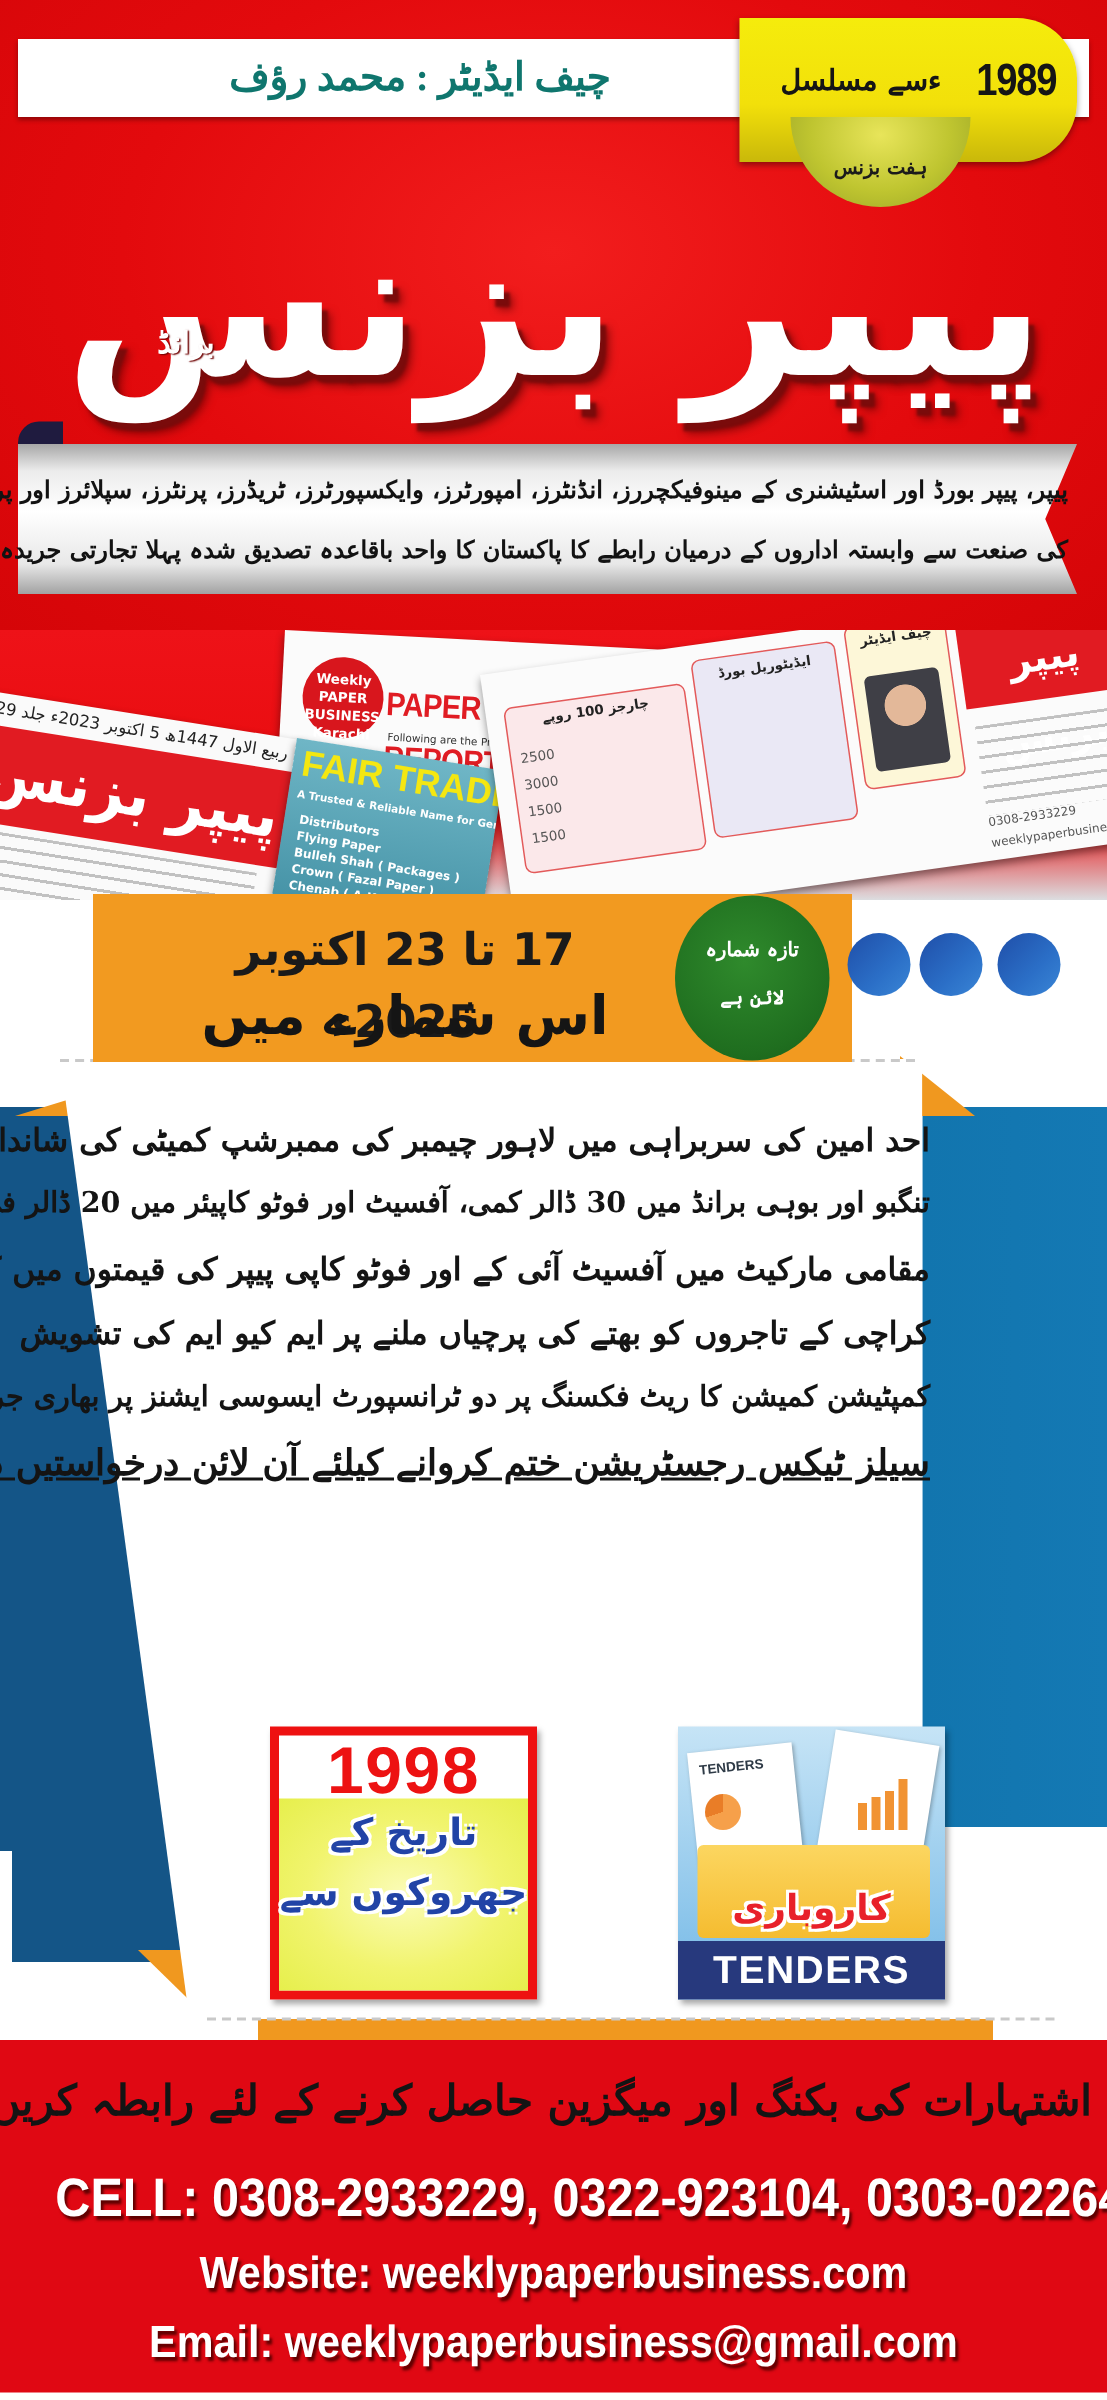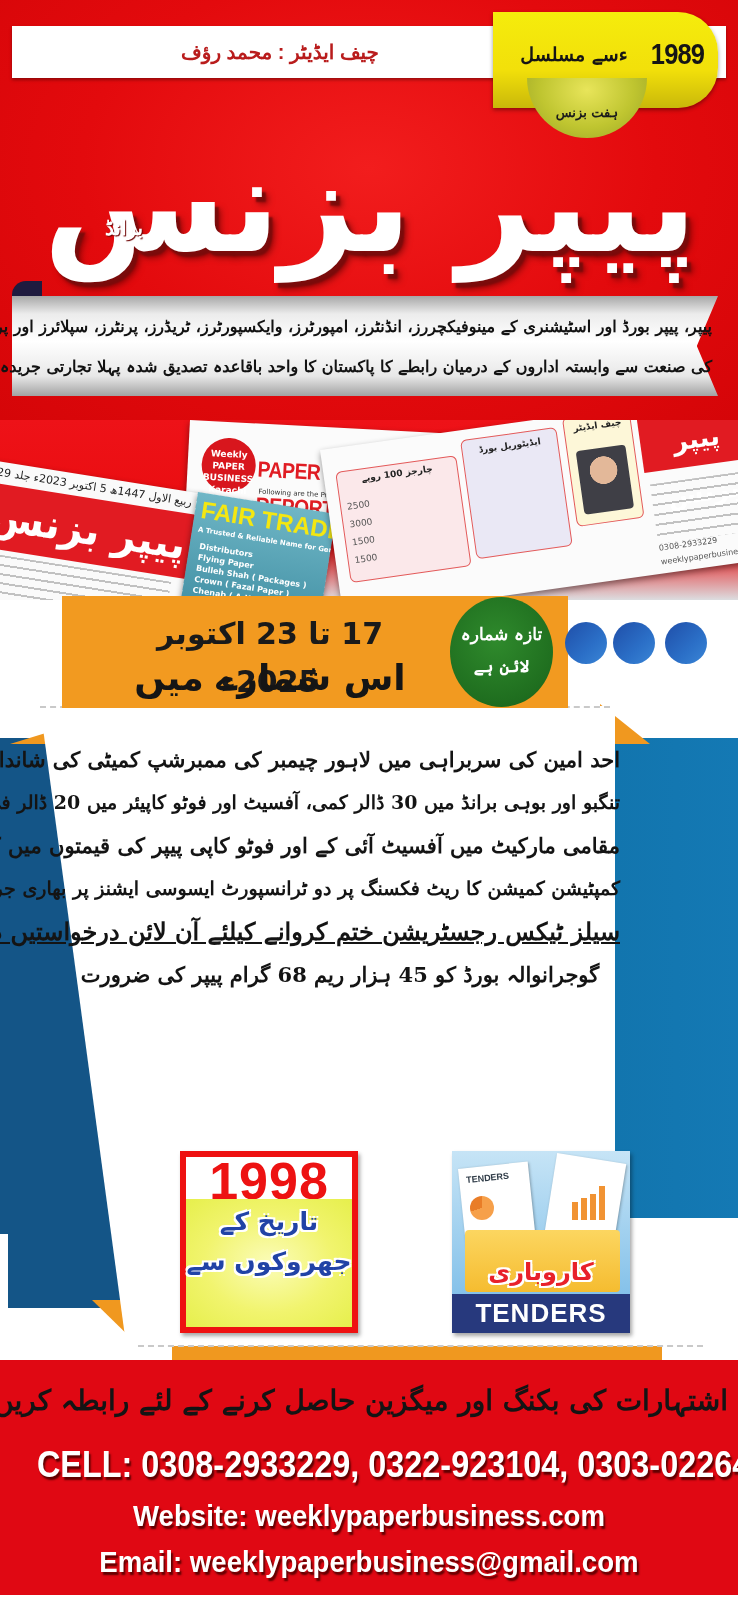--- a/index.html
+++ b/index.html
@@ -16,22 +16,22 @@
     background: radial-gradient(ellipse at 50% 40%, #f21d1d 0%, #e30a0d 55%, #d50508 100%);
   }
   #editor-bar {
     left: 12px; top: 26px; width: 714px; height: 52px;
     background: #ffffff;
     box-shadow: 0 2px 3px rgba(0,0,0,.35);
   }
   #editor-label {
     left: 130px; top: 30px; width: 300px; height: 44px;
     direction: rtl; text-align: center;
-    font-family: Liberation Sans, sans-serif; font-weight: bold;
-    font-size: 20px; line-height: 44px; color: #b91c1c;
+    font-family: Liberation Serif, serif; font-weight: bold;
+    font-size: 26px; line-height: 44px; color: #0f766e;
   }
   #since-badge {
     left: 493px; top: 12px; width: 225px; height: 96px;
     background: linear-gradient(180deg, #f5ec0c 0%, #f2e00a 60%, #c9b80a 100%);
     border-radius: 0 40px 40px 0;
     box-shadow: 0 2px 4px rgba(0,0,0,.4);
   }
   #since-year {
     left: 640px; top: 30px; width: 75px; height: 48px;
     font-family: "Liberation Sans", sans-serif; font-weight: bold;
@@ -235,21 +235,21 @@
     font-size: 36px; line-height: 52px; color: #151515;
   }
   #new-issue-circle {
     left: 450px; top: 597px; width: 103px; height: 110px; border-radius: 50%;
     background: radial-gradient(circle at 45% 40%, #2f8a2c 0%, #1f6e1f 70%, #185d18 100%);
   }
   #new-issue-text {
     left: 450px; top: 618px; width: 103px; height: 70px;
     direction: rtl; text-align: center;
     font-family: "DejaVu Serif", serif; font-weight: bold;
-    font-size: 17px; line-height: 32px; color: #ffffff;
+    font-size: 13px; line-height: 32px; color: #ffffff;
   }
   .dot {
     position: absolute; top: 622px; width: 42px; height: 42px; border-radius: 50%;
     background: linear-gradient(135deg, #1f4ea8 0%, #2b6fc7 60%, #3a86d6 100%);
   }
   #dot-1 { left: 565px; }
   #dot-2 { left: 613px; }
   #dot-3 { left: 665px; }
 
   
@@ -265,21 +265,21 @@
 
   
   #history-box {
     left: 180px; top: 1151px; width: 178px; height: 182px;
     border: 6px solid #ee1111; box-sizing: border-box; background: #fff;
     box-shadow: 2px 3px 4px rgba(0,0,0,.35);
   }
   #history-year {
     left: 186px; top: 1157px; width: 166px; height: 48px;
     text-align: center; font-family: "Liberation Sans", sans-serif; font-weight: bold;
-    font-size: 52px; line-height: 48px; color: #ed1212; letter-spacing: 1px;
+    font-size: 44px; line-height: 48px; color: #ed1212; letter-spacing: 1px;
   }
   #history-inner {
     left: 186px; top: 1199px; width: 166px; height: 128px;
     background: radial-gradient(ellipse at 50% 50%, #fbfcb8 0%, #f1f46e 55%, #e6ef4c 100%);
   }
   #history-text {
     left: 186px; top: 1202px; width: 166px; height: 124px;
     direction: rtl; text-align: center; font-family: "DejaVu Sans", sans-serif; font-weight: bold;
     font-size: 25px; line-height: 40px; color: #2143a6;
     text-shadow: -2px -2px 0 #fff, 2px -2px 0 #fff, -2px 2px 0 #fff, 2px 2px 0 #fff;
@@ -431,23 +431,23 @@
   <div>لائن ہے</div>
 </div>
 <div id="dot-1" class="dot"></div>
 <div id="dot-2" class="dot"></div>
 <div id="dot-3" class="dot"></div>
 
 <ul id="headlines" class="abs">
   <li>احد امین کی سربراہی میں لاہور چیمبر کی ممبرشپ کمیٹی کی شاندار کارکردگی</li>
   <li style="font-size:19px;">تنگبو اور بوہی برانڈ میں 30 ڈالر کمی، آفسیٹ اور فوٹو کاپیئر میں 20 ڈالر فی ٹن اضافہ</li>
   <li>مقامی مارکیٹ میں آفسیٹ آئی کے اور فوٹو کاپی پیپر کی قیمتوں میں کمی</li>
+  <li>کراچی کے تاجروں کو بھتے کی پرچیاں ملنے پر ایم کیو ایم کی تشویش</li>
   <li style="font-size:19px;">کمپٹیشن کمیشن کا ریٹ فکسنگ پر دو ٹرانسپورٹ ایسوسی ایشنز پر بھاری جرمانہ</li>
   <li style="font-size:24px;text-decoration:underline;">سیلز ٹیکس رجسٹریشن ختم کروانے کیلئے آن لائن درخواستیں دینا ہوں گی</li>
-  <li>گوجرانوالہ بورڈ کو 45 ہزار ریم 68 گرام پیپر کی ضرورت</li>
 </ul>
 
 <div id="history-box" class="abs"></div>
 <div id="history-year" class="abs">1998</div>
 <div id="history-inner" class="abs"></div>
 <div id="history-text" class="abs">تاریخ کے جھروکوں سے</div>
 
 <div id="tenders-box" class="abs"></div>
 <div id="tenders-doc1" class="abs"></div>
 <div id="tenders-doc1-label" class="abs">TENDERS</div>

